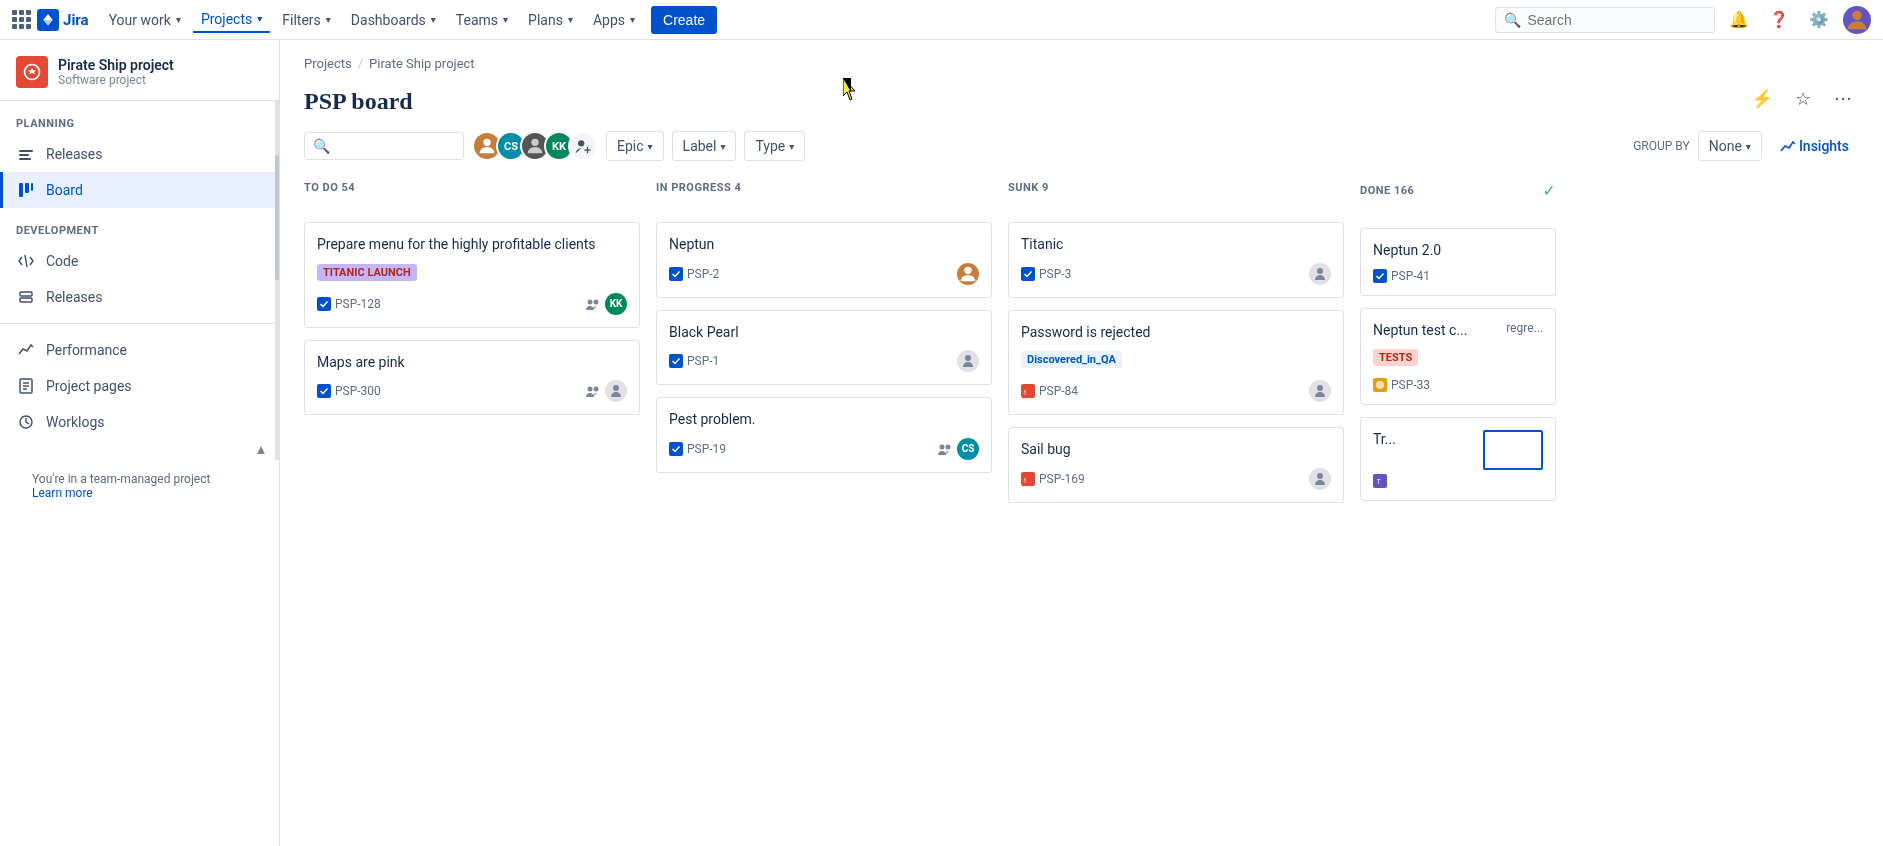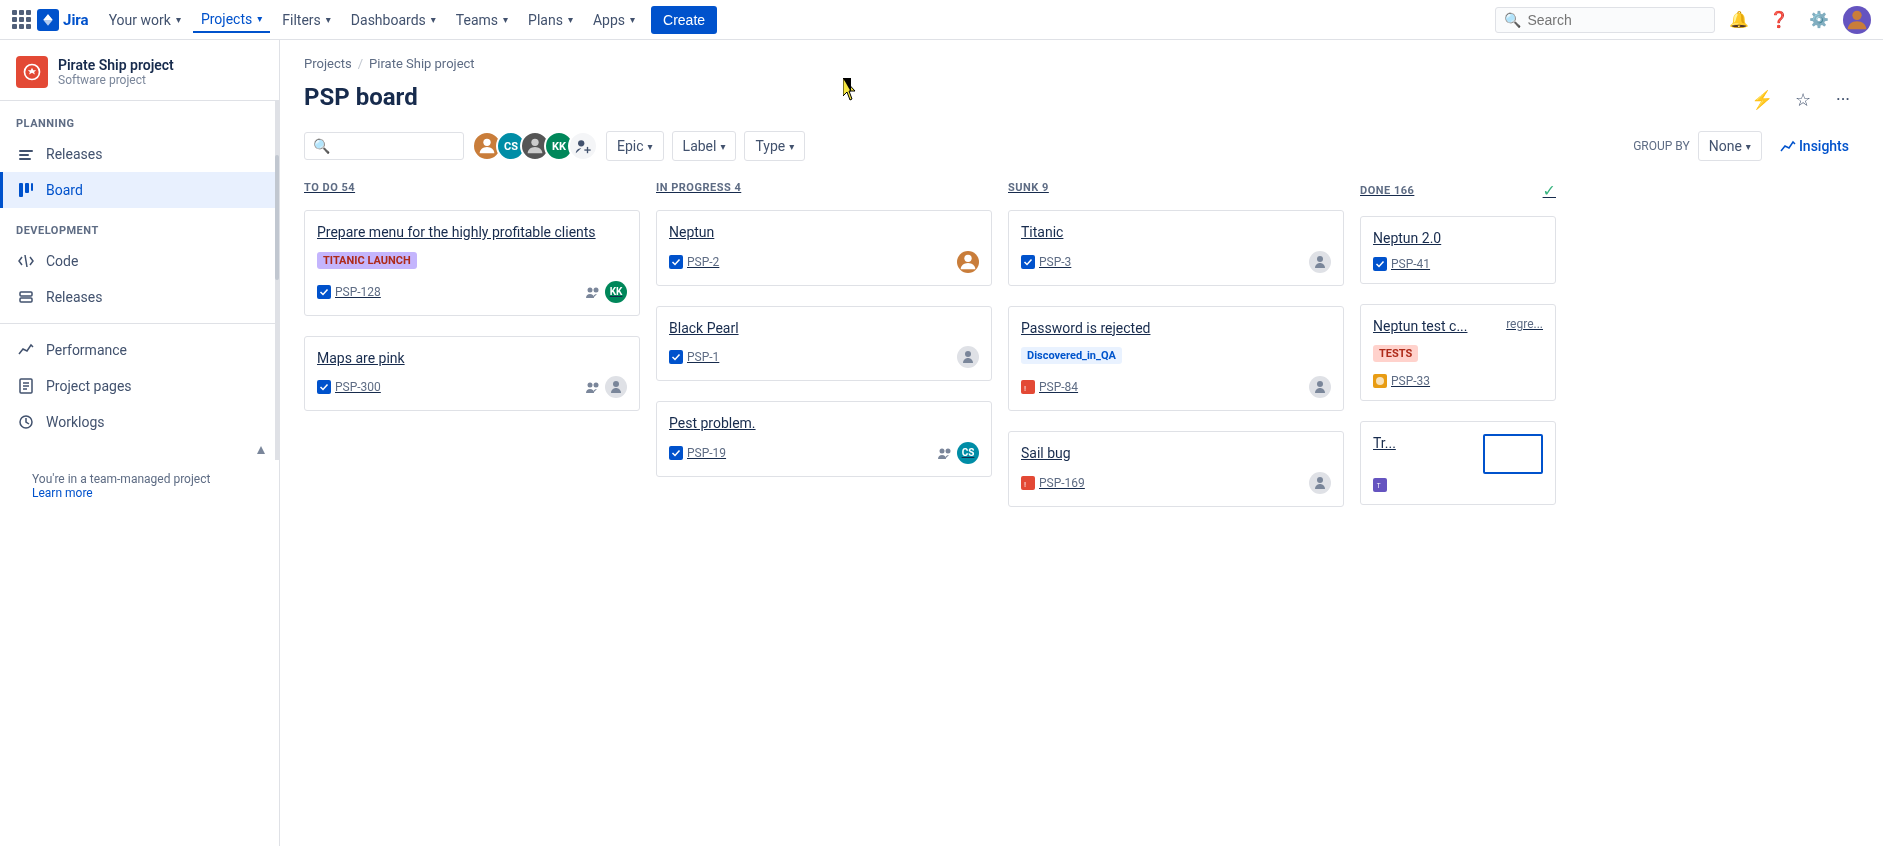--- a/index.html
+++ b/index.html
@@ -51,45 +51,45 @@
 
     
     .content { flex: 1; overflow: hidden; display: flex; flex-direction: column; }
 
     
     .page-header { padding: 16px 24px 0; }
     .breadcrumb { display: flex; align-items: center; gap: 6px; font-size: 13px; color: #5e6c84; margin-bottom: 12px; }
     .breadcrumb a { color: #5e6c84; text-decoration: none; cursor: pointer; }
     .breadcrumb-sep { color: #c1c7d0; }
     .page-title { font-size: 24px; font-weight: 700; color: #172b4d; margin-bottom: 0; }
-    .page-title-row { display: flex; align-items: flex-start; justify-content: space-between; }
+    .page-title-row { display: flex; align-items: flex-end; justify-content: space-between; font-family: Liberation Serif, serif; }
     .page-actions { display: flex; align-items: center; gap: 8px; }
     .page-action-btn { width: 32px; height: 32px; display: flex; align-items: center; justify-content: center; cursor: pointer; color: #42526e; border-radius: 3px; font-size: 18px; }
 
     
     .board-filters { display: flex; align-items: center; gap: 8px; padding: 16px 24px 12px; flex-wrap: wrap; }
     .filter-search { display: flex; align-items: center; border: 1px solid #dfe1e6; border-radius: 3px; padding: 5px 8px; gap: 4px; width: 160px; }
     .filter-search input { border: none; outline: none; font-size: 14px; color: #172b4d; width: 100%; background: transparent; }
     .avatar-group { display: flex; align-items: center; }
     .avatar-sm { width: 30px; height: 30px; border-radius: 50%; border: 2px solid #fff; margin-left: -6px; display: flex; align-items: center; justify-content: center; font-size: 11px; font-weight: 700; cursor: pointer; overflow: hidden; }
     .avatar-sm:first-child { margin-left: 0; }
     .add-member-btn { width: 30px; height: 30px; border-radius: 50%; background: #f4f5f7; border: 2px solid #fff; margin-left: -6px; display: flex; align-items: center; justify-content: center; cursor: pointer; color: #42526e; font-size: 18px; }
     .filter-dropdown { display: flex; align-items: center; gap: 4px; padding: 6px 10px; border: 1px solid #dfe1e6; border-radius: 3px; cursor: pointer; color: #42526e; font-size: 14px; background: #fff; }
     .filter-dropdown .chevron { font-size: 10px; }
     .group-by-label { font-size: 12px; color: #5e6c84; margin-left: auto; }
     .insights-btn { display: flex; align-items: center; gap: 3px; padding: 6px 10px; cursor: pointer; color: #0052cc; font-size: 14px; font-weight: 500; }
 
     
     .board-area { flex: 1; overflow: hidden; padding: 0 24px; }
-    .board-columns { display: flex; gap: 12px; height: 100%; overflow-x: auto; text-decoration: underline; }
+    .board-columns { display: flex; gap: 12px; height: 100%; overflow-x: auto; }
     .board-column { min-width: 340px; width: 340px; flex-shrink: 0; display: flex; flex-direction: column; }
     .column-header { display: flex; align-items: center; justify-content: space-between; padding: 8px 4px 8px 0; margin-bottom: 8px; }
     .column-title { font-size: 11px; font-weight: 700; color: #5e6c84; letter-spacing: 0.5px; text-transform: uppercase; }
     .column-done-check { color: #36b37e; font-size: 16px; margin-left: 4px; }
-    .column-cards { display: flex; flex-direction: column; gap: 20px; overflow-y: auto; flex: 1; padding-right: 4px; }
+    .column-cards { display: flex; flex-direction: column; gap: 12px; overflow-y: auto; flex: 1; padding-right: 4px; margin-top: 12px; }
 
     
     .card { background: #fff; border: 1px solid #dfe1e6; border-radius: 3px; padding: 12px; cursor: pointer; }
     .card-title { font-size: 14px; color: #172b4d; margin-bottom: 8px; line-height: 1.4; }
     .card-badge { display: inline-block; padding: 2px 6px; border-radius: 3px; font-size: 11px; font-weight: 700; margin-bottom: 8px; }
     .card-badge.titanic { background: #c4b5fd; color: #ae2a19; }
     .card-badge.discovered { background: #e9f2ff; color: #0055cc; }
     .card-badge.tests { background: #ffd2cc; color: #ae2a19; }
     .card-footer { display: flex; align-items: center; justify-content: space-between; margin-top: 4px; }
     .card-id-row { display: flex; align-items: center; gap: 4px; }

